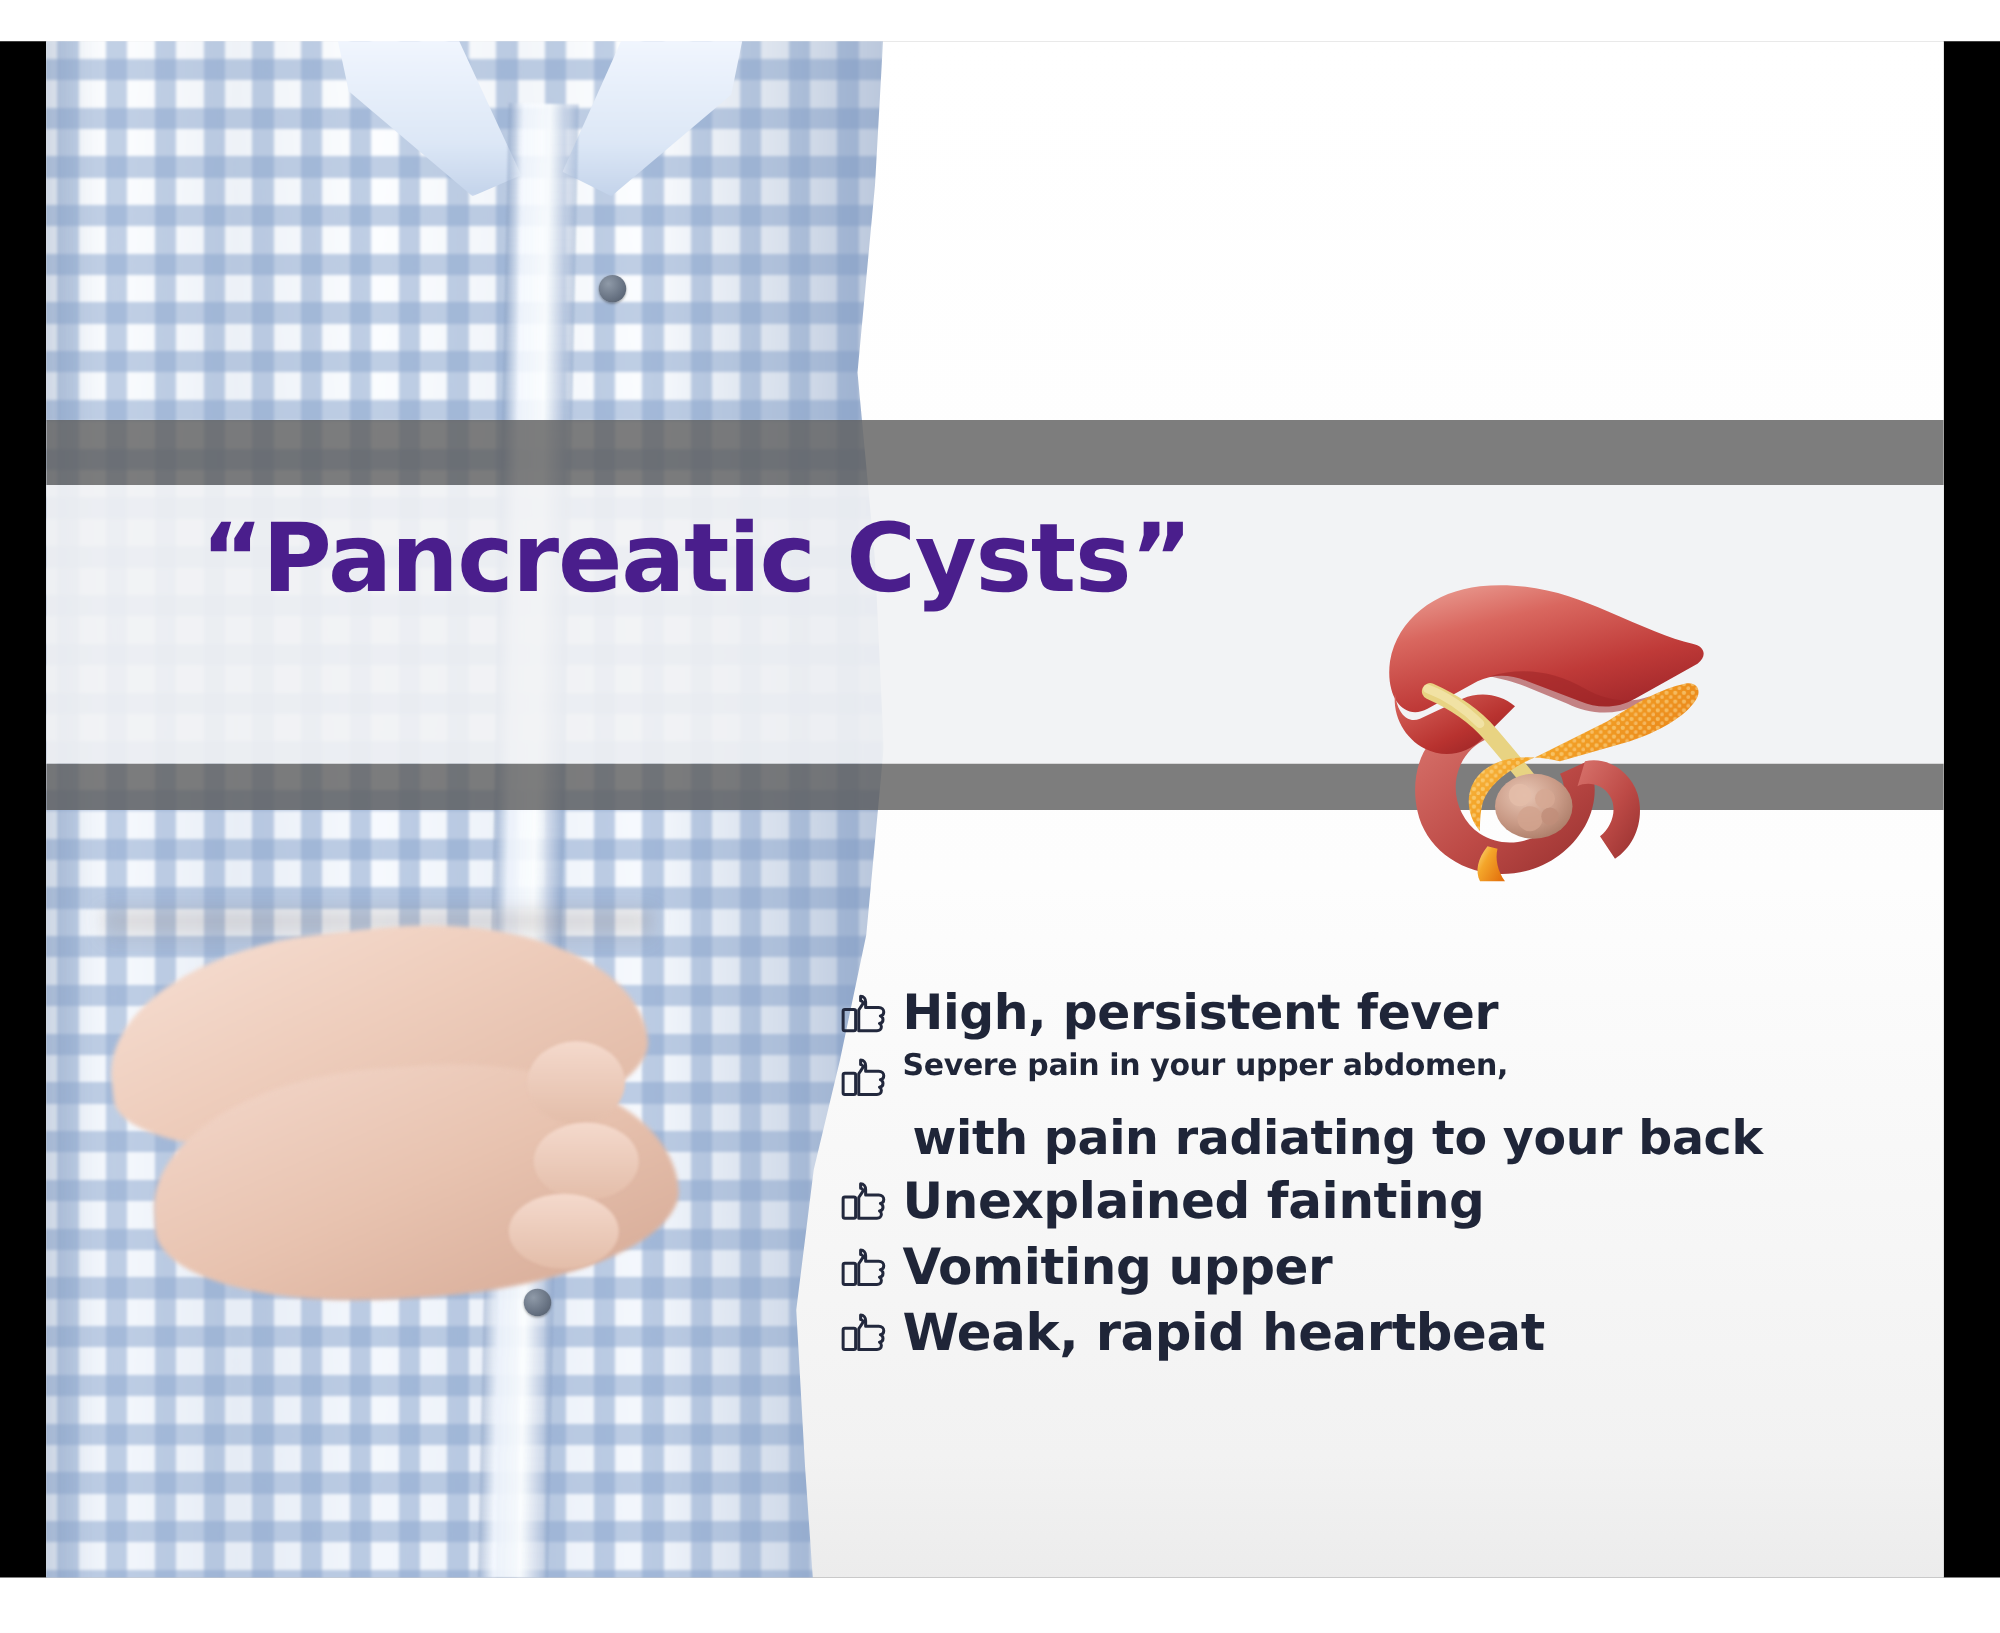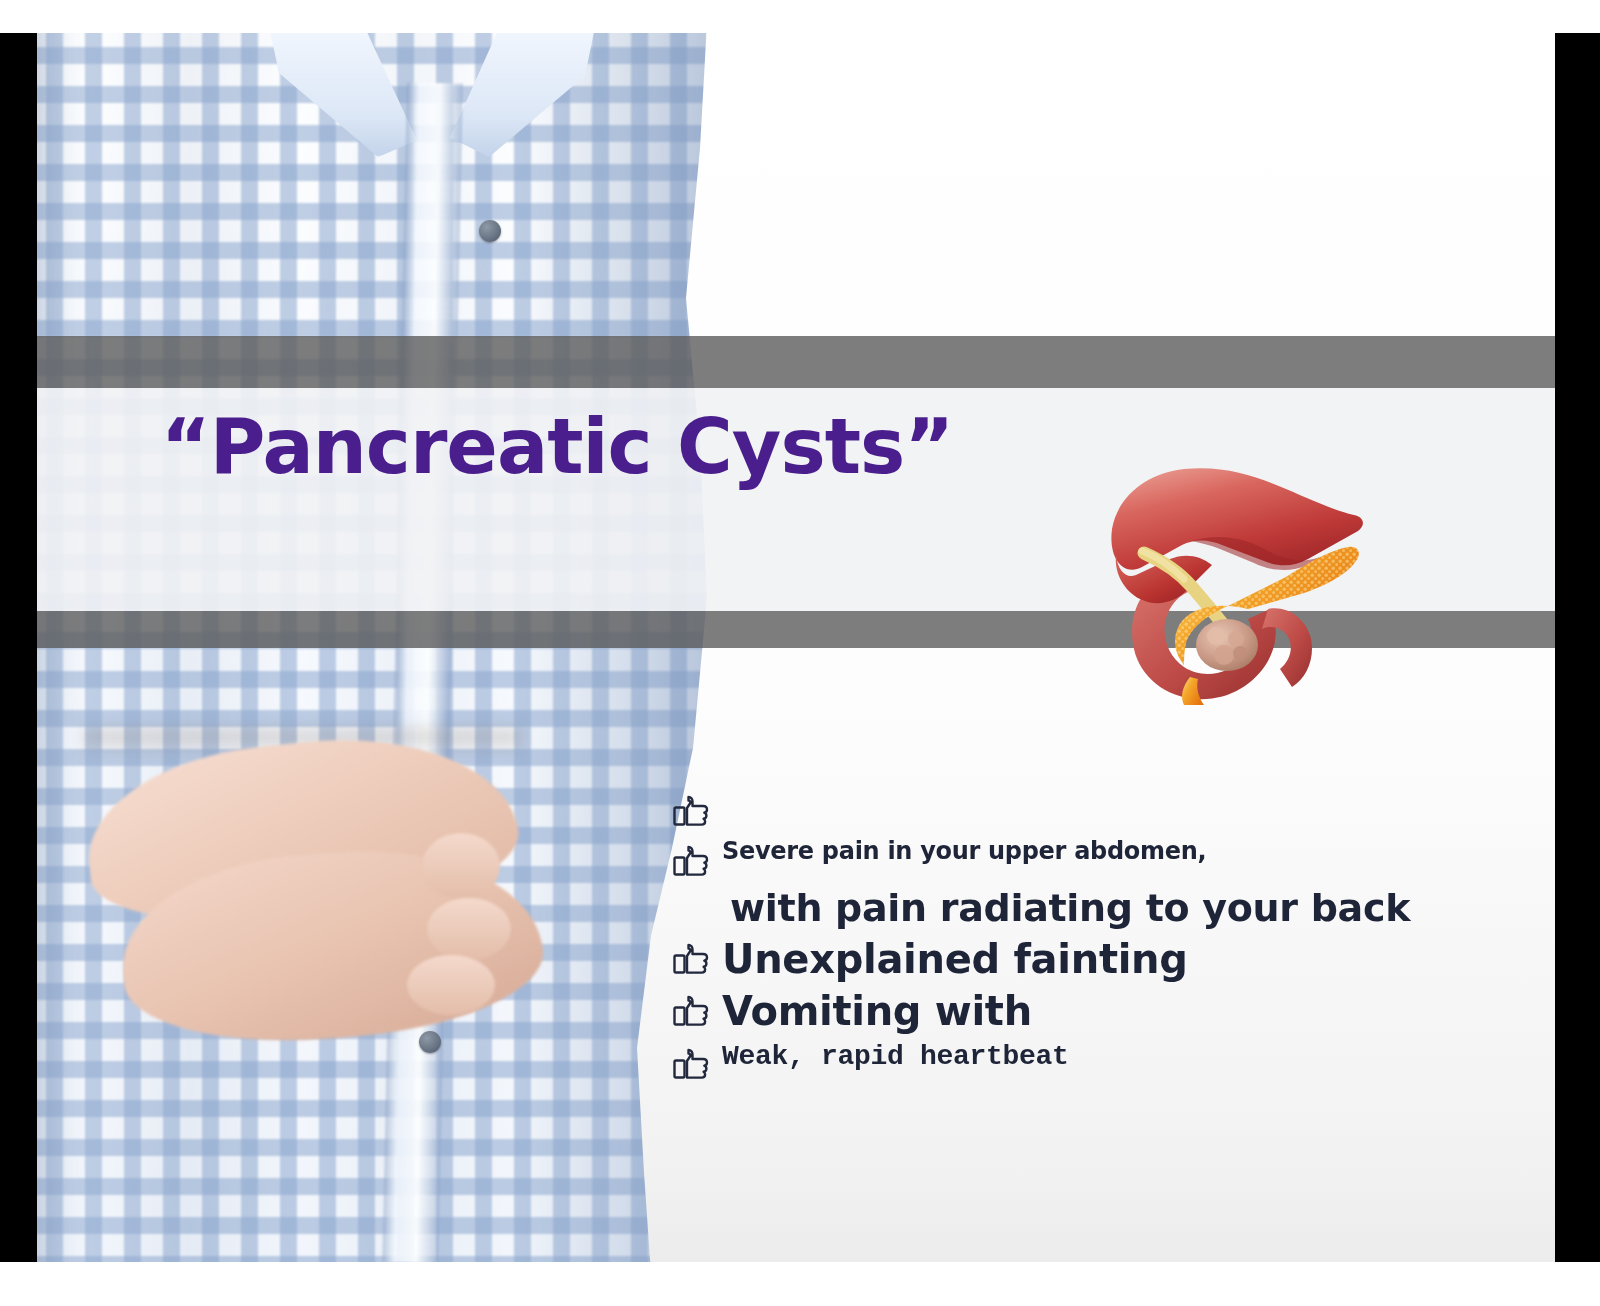--- a/index.html
+++ b/index.html
@@ -252,21 +252,21 @@
     font-family: "DejaVu Sans", sans-serif;
     font-weight: bold;
     color: #1f2538;
     line-height: 1.16;
     letter-spacing: -.3px;
   }
   .sz-1 { font-size: 39px; }
   .sz-2 { font-size: 24px; }
   .sz-3 { font-size: 40px; }
   .sz-4 { font-size: 40px; }
-  .sz-5 { font-size: 28px; font-family: Liberation Mono, monospace; }
+  .sz-5 { font-size: 41px; }
   .cont-line {
     font-family: "DejaVu Sans", sans-serif;
     font-weight: bold;
     font-size: 38px;
     color: #1f2538;
     margin-left: 58px;
     margin-top: -2px;
     margin-bottom: 6px;
     letter-spacing: -.3px;
   }
@@ -404,20 +404,21 @@
         <span class="bullet-icon">
           <svg width="38" height="34" viewBox="0 0 38 34" xmlns="http://www.w3.org/2000/svg">
             <path d="M16.5,3 C19,3 20.5,5 20.5,7.5 L20.5,12 L31,12 C33.5,12 35,13.5 35,15.5
                      C35,17.2 33.8,18.4 32.3,18.7 C33.6,19.2 34.4,20.3 34.4,21.7
                      C34.4,23.3 33.2,24.5 31.6,24.8 C32.6,25.4 33.1,26.3 33.1,27.4
                      C33.1,29.3 31.6,30.6 29.6,30.6 L15,30.6 L15,14 L18,9.5
                      C18.6,8.6 18.5,6.5 16.5,6.5 Z" fill="none" stroke="#22283d" stroke-width="2.4" stroke-linejoin="round"></path>
             <rect x="2.5" y="13.5" width="10" height="17" rx="1.4" fill="none" stroke="#22283d" stroke-width="2.4"></rect>
           </svg>
         </span>
+        <span class="symptom-text sz-1">High, persistent fever</span>
       </div>
 
       <div class="symptom-row">
         <span class="bullet-icon">
           <svg width="38" height="34" viewBox="0 0 38 34" xmlns="http://www.w3.org/2000/svg">
             <path d="M16.5,3 C19,3 20.5,5 20.5,7.5 L20.5,12 L31,12 C33.5,12 35,13.5 35,15.5
                      C35,17.2 33.8,18.4 32.3,18.7 C33.6,19.2 34.4,20.3 34.4,21.7
                      C34.4,23.3 33.2,24.5 31.6,24.8 C32.6,25.4 33.1,26.3 33.1,27.4
                      C33.1,29.3 31.6,30.6 29.6,30.6 L15,30.6 L15,14 L18,9.5
                      C18.6,8.6 18.5,6.5 16.5,6.5 Z" fill="none" stroke="#22283d" stroke-width="2.4" stroke-linejoin="round"></path>
@@ -446,21 +447,21 @@
         <span class="bullet-icon">
           <svg width="38" height="34" viewBox="0 0 38 34" xmlns="http://www.w3.org/2000/svg">
             <path d="M16.5,3 C19,3 20.5,5 20.5,7.5 L20.5,12 L31,12 C33.5,12 35,13.5 35,15.5
                      C35,17.2 33.8,18.4 32.3,18.7 C33.6,19.2 34.4,20.3 34.4,21.7
                      C34.4,23.3 33.2,24.5 31.6,24.8 C32.6,25.4 33.1,26.3 33.1,27.4
                      C33.1,29.3 31.6,30.6 29.6,30.6 L15,30.6 L15,14 L18,9.5
                      C18.6,8.6 18.5,6.5 16.5,6.5 Z" fill="none" stroke="#22283d" stroke-width="2.4" stroke-linejoin="round"></path>
             <rect x="2.5" y="13.5" width="10" height="17" rx="1.4" fill="none" stroke="#22283d" stroke-width="2.4"></rect>
           </svg>
         </span>
-        <span class="symptom-text sz-4">Vomiting with</span>
+        <span class="symptom-text sz-4">Vomiting upper</span>
       </div>
 
       <div class="symptom-row">
         <span class="bullet-icon">
           <svg width="38" height="34" viewBox="0 0 38 34" xmlns="http://www.w3.org/2000/svg">
             <path d="M16.5,3 C19,3 20.5,5 20.5,7.5 L20.5,12 L31,12 C33.5,12 35,13.5 35,15.5
                      C35,17.2 33.8,18.4 32.3,18.7 C33.6,19.2 34.4,20.3 34.4,21.7
                      C34.4,23.3 33.2,24.5 31.6,24.8 C32.6,25.4 33.1,26.3 33.1,27.4
                      C33.1,29.3 31.6,30.6 29.6,30.6 L15,30.6 L15,14 L18,9.5
                      C18.6,8.6 18.5,6.5 16.5,6.5 Z" fill="none" stroke="#22283d" stroke-width="2.4" stroke-linejoin="round"></path>

